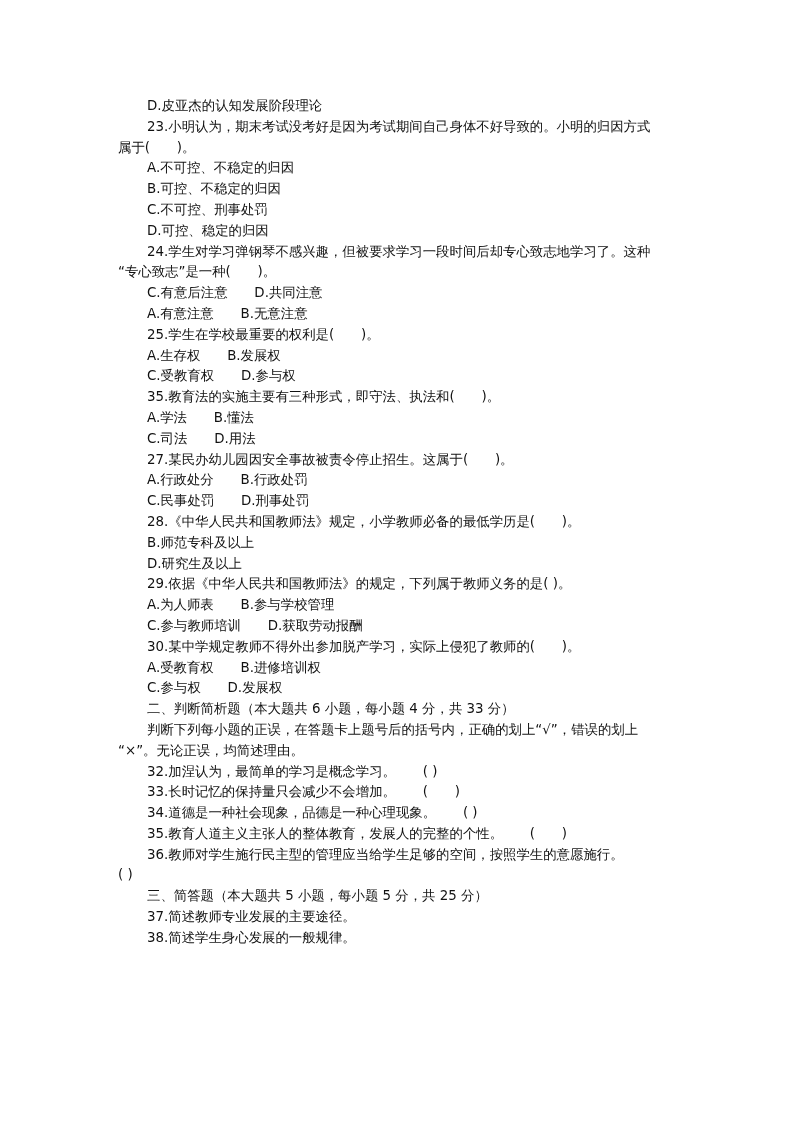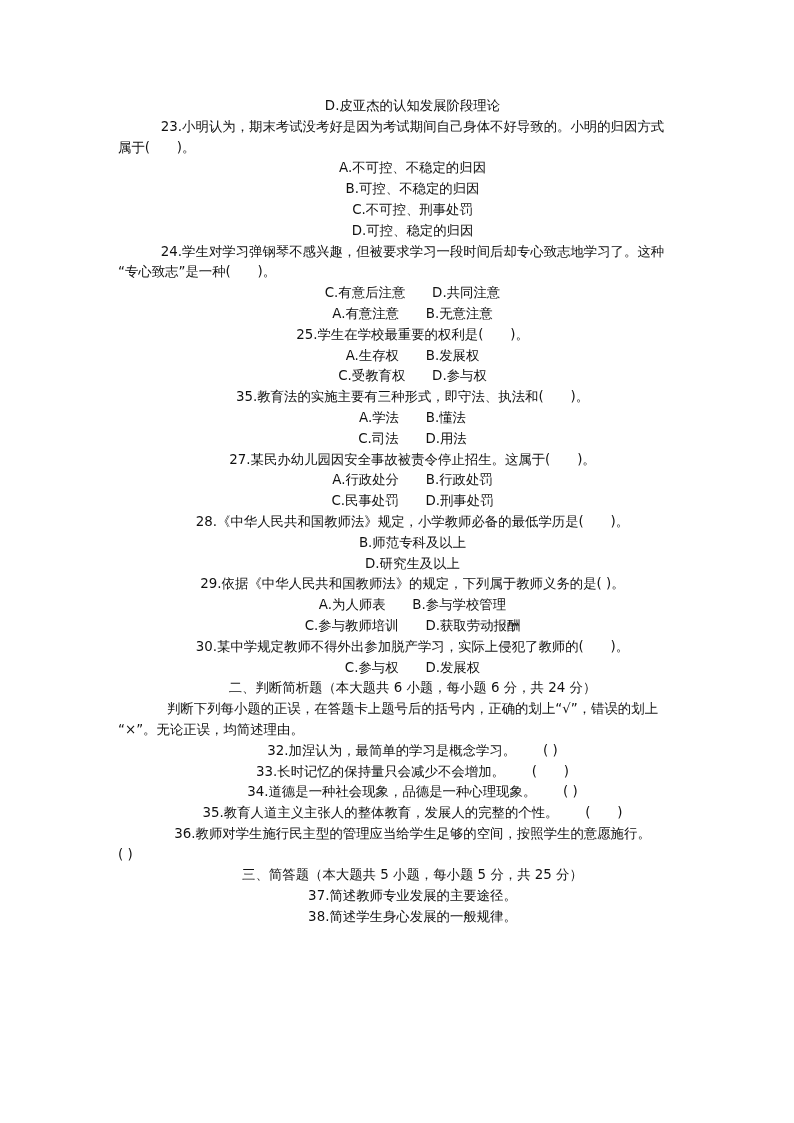--- a/index.html
+++ b/index.html
@@ -11,21 +11,21 @@
     width: 560px;
     font-family: "DejaVu Sans", "Liberation Sans", sans-serif;
     font-size: 13.4px;
     color: #111111;
   }
   .line {
     height: 20.8px;
     line-height: 20.8px;
     white-space: nowrap;
   }
-  .ind { padding-left: 29px; text-align: center; }
+  .ind { padding-left: 29px; }
 </style>
 </head>
 <body>
 
 <div class="page">
   <div class="line ind">D.皮亚杰的认知发展阶段理论</div>
   <div class="line ind">23.小明认为，期末考试没考好是因为考试期间自己身体不好导致的。小明的归因方式</div>
   <div class="line">属于(　　)。</div>
   <div class="line ind">A.不可控、不稳定的归因</div>
   <div class="line ind">B.可控、不稳定的归因</div>
@@ -44,22 +44,23 @@
   <div class="line ind">27.某民办幼儿园因安全事故被责令停止招生。这属于(　　)。</div>
   <div class="line ind">A.行政处分　　B.行政处罚</div>
   <div class="line ind">C.民事处罚　　D.刑事处罚</div>
   <div class="line ind">28.《中华人民共和国教师法》规定，小学教师必备的最低学历是(　　)。</div>
   <div class="line ind">B.师范专科及以上</div>
   <div class="line ind">D.研究生及以上</div>
   <div class="line ind">29.依据《中华人民共和国教师法》的规定，下列属于教师义务的是( )。</div>
   <div class="line ind">A.为人师表　　B.参与学校管理</div>
   <div class="line ind">C.参与教师培训　　D.获取劳动报酬</div>
   <div class="line ind">30.某中学规定教师不得外出参加脱产学习，实际上侵犯了教师的(　　)。</div>
+  <div class="line ind">A.受教育权　　B.进修培训权</div>
   <div class="line ind">C.参与权　　D.发展权</div>
-  <div class="line ind">二、判断简析题（本大题共 6 小题，每小题 6 分，共 24 分）</div>
+  <div class="line ind">二、判断简析题（本大题共 6 小题，每小题 4 分，共 33 分）</div>
   <div class="line ind">判断下列每小题的正误，在答题卡上题号后的括号内，正确的划上“√”，错误的划上</div>
   <div class="line">“×”。无论正误，均简述理由。</div>
   <div class="line ind">32.加涅认为，最简单的学习是概念学习。　　( )</div>
   <div class="line ind">33.长时记忆的保持量只会减少不会增加。　　(　　)</div>
   <div class="line ind">34.道德是一种社会现象，品德是一种心理现象。　　( )</div>
   <div class="line ind">35.教育人道主义主张人的整体教育，发展人的完整的个性。　　(　　)</div>
   <div class="line ind">36.教师对学生施行民主型的管理应当给学生足够的空间，按照学生的意愿施行。</div>
   <div class="line">( )</div>
   <div class="line ind">三、简答题（本大题共 5 小题，每小题 5 分，共 25 分）</div>
   <div class="line ind">37.简述教师专业发展的主要途径。</div>

